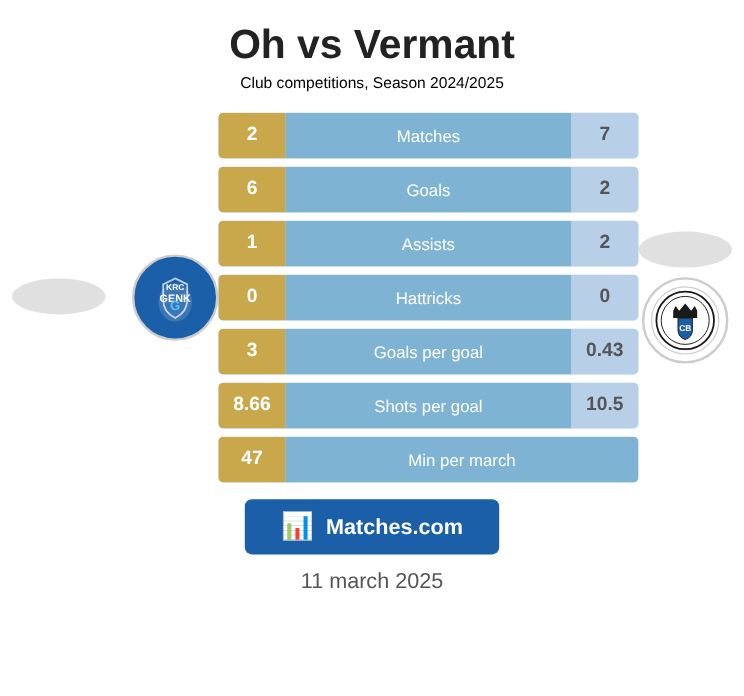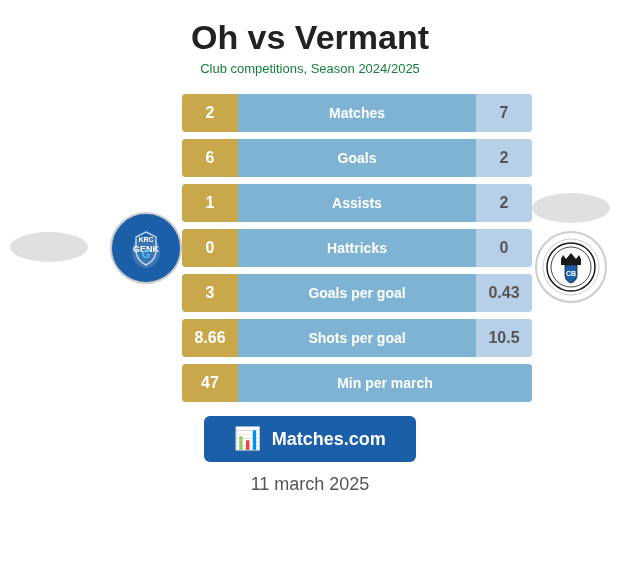--- a/index.html
+++ b/index.html
@@ -19,21 +19,21 @@
       padding: 18px 10px 10px;
     }
     .title {
       font-size: 34px;
       font-weight: bold;
       color: #222;
       margin-bottom: 4px;
     }
     .subtitle {
       font-size: 13px;
-      color: #15803d;
+      color: #000000;
       margin-bottom: 18px;
     }
     .main-row {
       display: flex;
       flex-direction: row;
       align-items: center;
       width: 100%;
       justify-content: center;
       gap: 0;
     }
@@ -63,21 +63,21 @@
       display: flex;
       align-items: center;
       justify-content: center;
       padding: 0 8px;
     }
     .stat-label {
       flex: 1;
       text-align: center;
       font-size: 14px;
       color: #fff;
-      font-weight: bold;
+      font-weight: normal;
       background: #7fb3d3;
       height: 100%;
       display: flex;
       align-items: center;
       justify-content: center;
     }
     .stat-right {
       background: #b8cfe8;
       color: #555;
       font-weight: bold;

